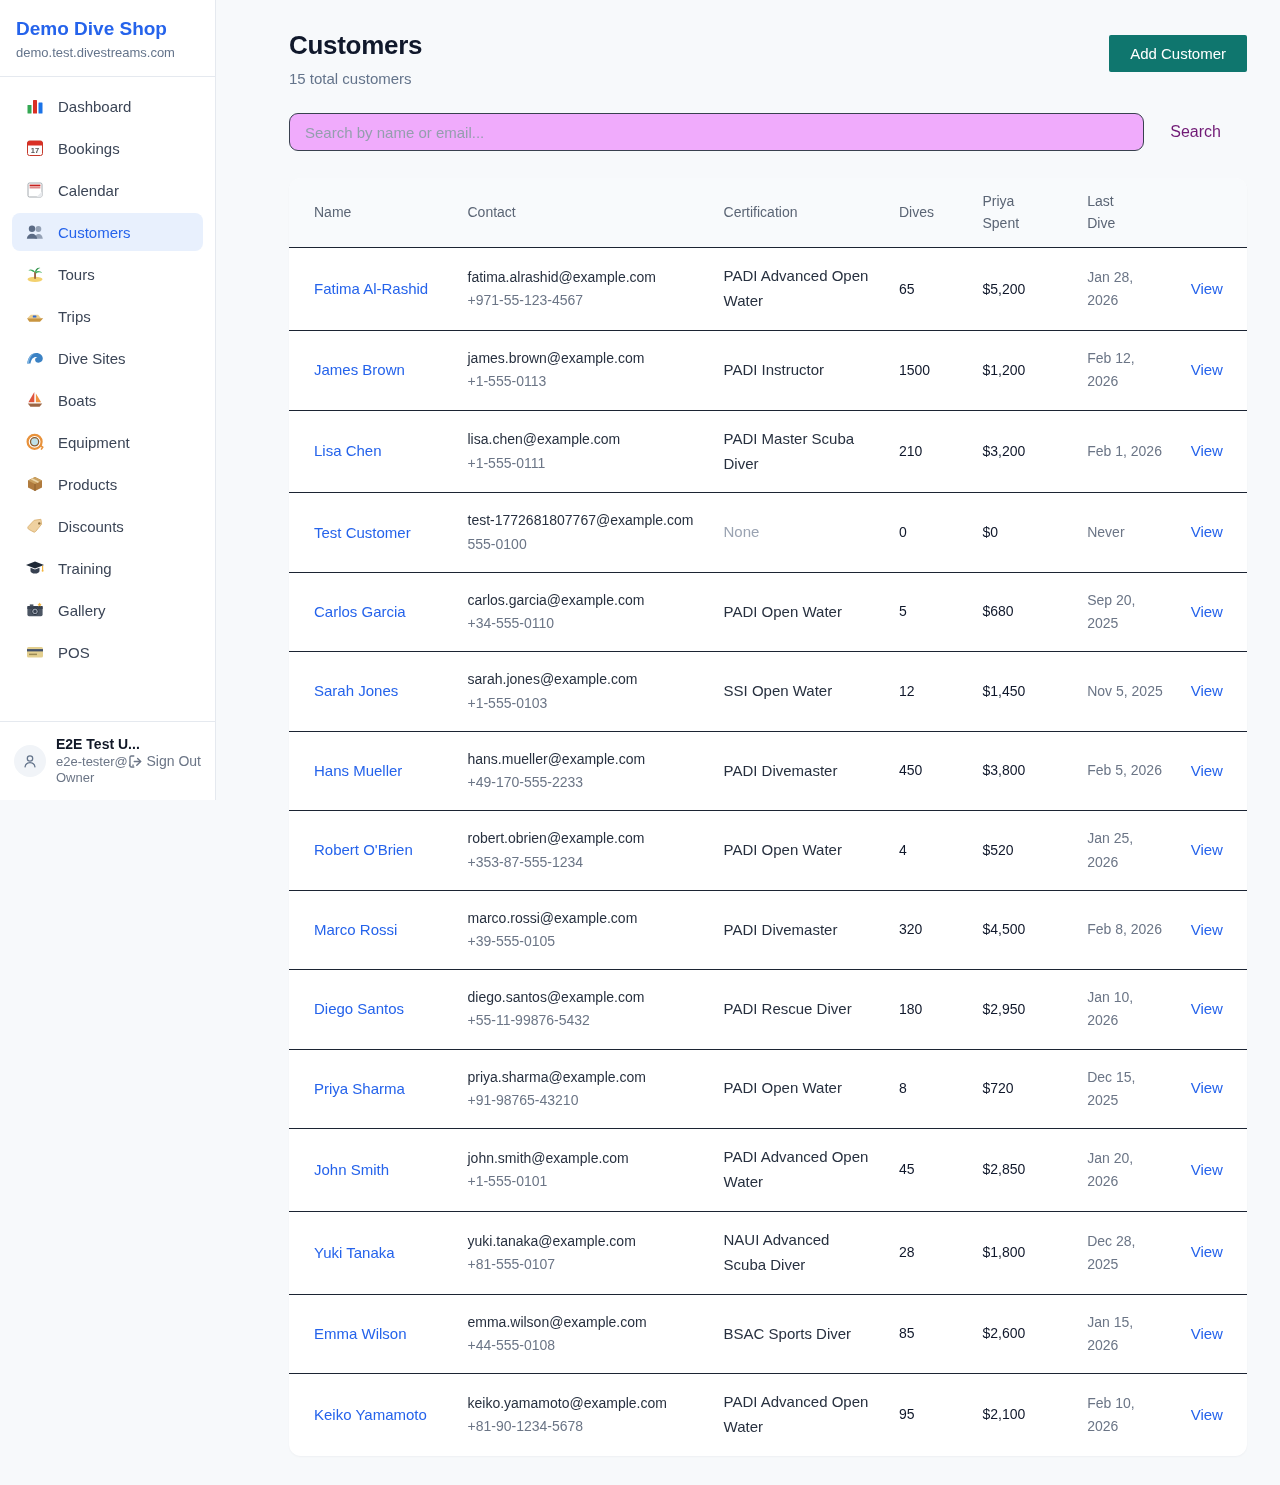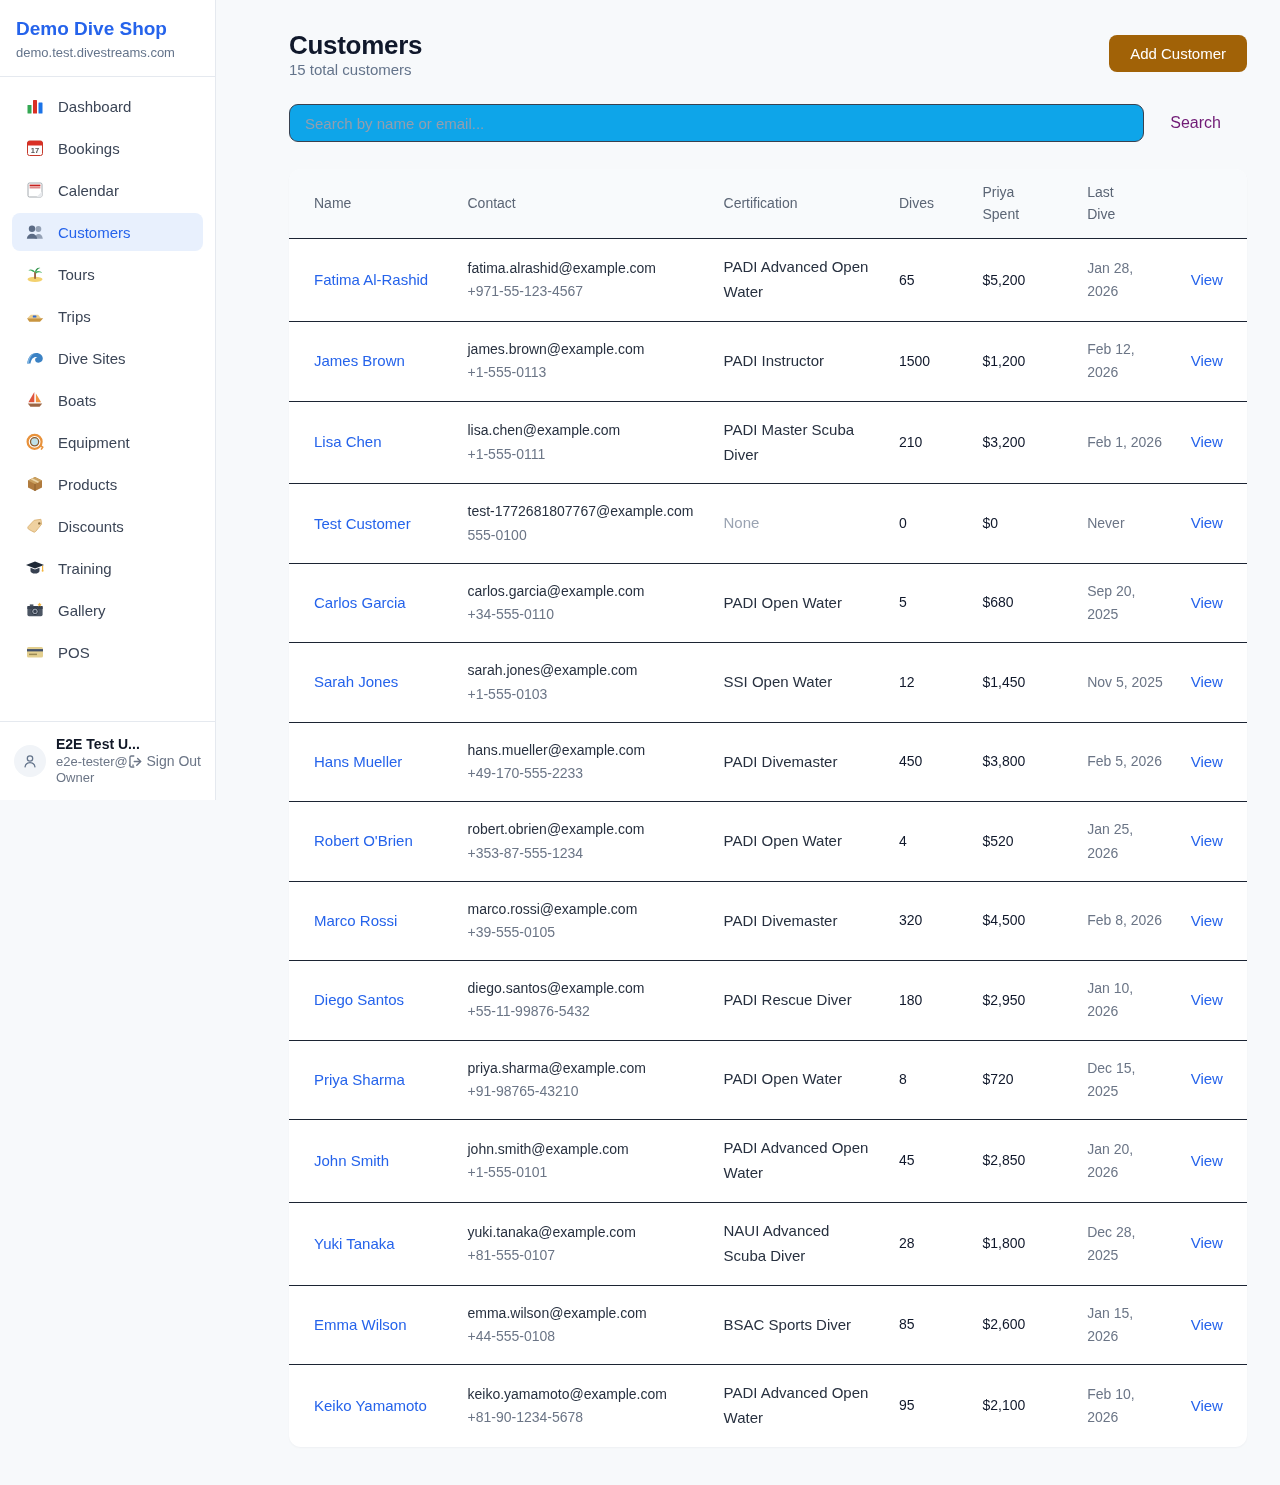--- a/index.html
+++ b/index.html
@@ -57,35 +57,35 @@
   .sign-out {
     display: flex; align-items: center; gap: 3px;
     color: #6b7586; font-size: 14px; cursor: pointer; white-space: nowrap;
   }
   .sign-out svg { width: 17px; height: 17px; }
 
   
   .main { margin-left: 257px; padding: 30px 33px 0 32px; }
   .header-row { display: flex; justify-content: space-between; align-items: flex-start; }
   .page-title { margin: 0; font-size: 26px; font-weight: bold; color: #10182b; letter-spacing: -0.3px; }
-  .page-subtitle { font-size: 15px; color: #64748b; }
+  .page-subtitle { margin-top: 9px; font-size: 15px; color: #64748b; }
   .add-btn {
-    background: #a16207; color: #ffffff;
-    border: none; border-radius: 8px;
+    background: #0f766e; color: #ffffff;
+    border: none; border-radius: 2px;
     font-size: 15px; font-family: inherit;
     padding: 0 21px; height: 37px; margin-top: 5px;
     cursor: pointer;
   }
 
   .search-row { display: flex; align-items: center; margin-top: 26px; }
   .search-input {
     flex: 1; height: 38px;
     border: 1px solid #39414f;
     border-radius: 9px;
-    background: #0ea5e9;
+    background: #f0abfc;
     padding: 0 15px;
     font-size: 15px; font-family: inherit; color: #1e2838;
   }
   .search-input::placeholder { color: #949eae; }
   .search-btn {
     border: none; background: none; font-family: inherit;
     font-size: 16px; color: #701a75;
     padding: 0 26px 0 26px; cursor: pointer;
   }
 

